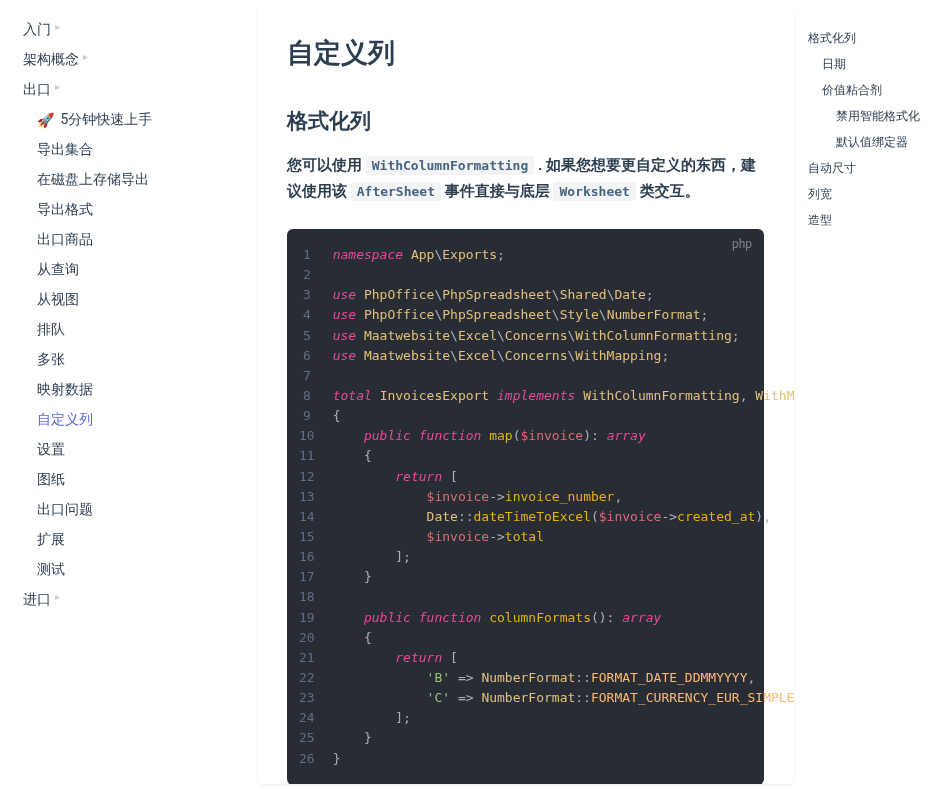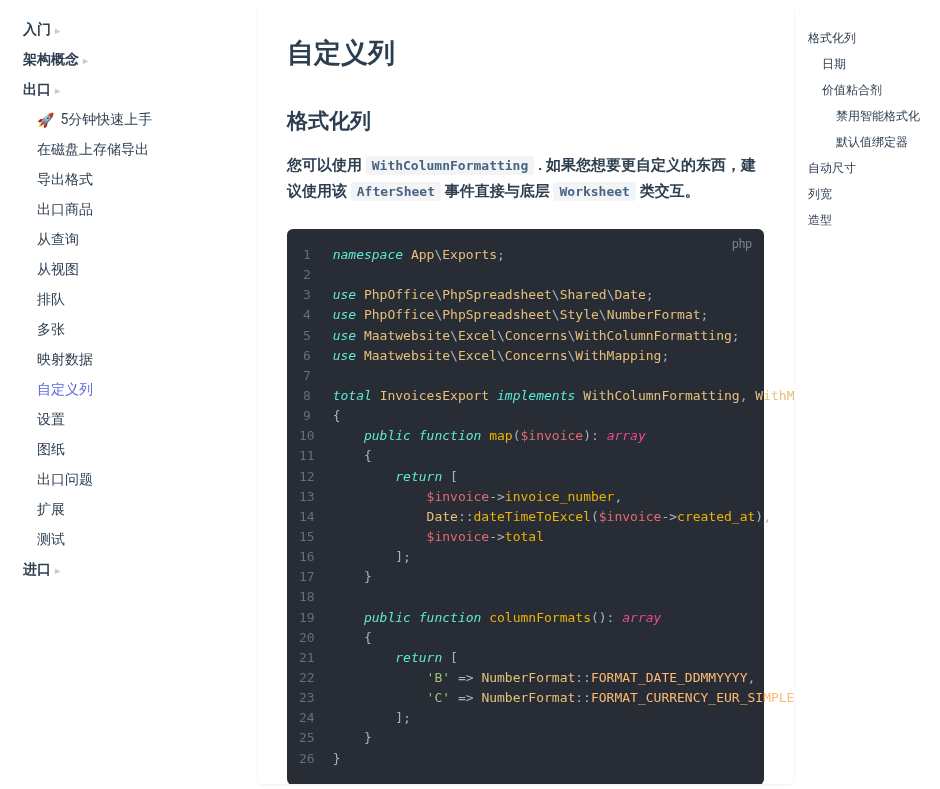--- a/index.html
+++ b/index.html
@@ -7,40 +7,40 @@
       font-family: -apple-system, BlinkMacSystemFont, "Segoe UI", Roboto, "Helvetica Neue", Arial, sans-serif;
       font-size: 14px;
       color: #2c3e50;
       background: #fff;
       display: flex;
       width: 940px;
       height: 789px;
       overflow: hidden;
     }
     .sidebar-left { width: 251px; padding: 15px 0 15px 15px; flex-shrink: 0; overflow-y: auto; }
-    .nav-group-title { font-weight: 700; color: #2c3e50; padding: 6px 8px; cursor: pointer; display: flex; align-items: center; }
+    .nav-group-title { font-weight: 400; color: #2c3e50; padding: 6px 8px; cursor: pointer; display: flex; }
     .nav-group-title .chev { margin-left: 4px; font-size: 10px; color: #ccc; }
     .nav-items { padding-left: 14px; }
     .nav-item { padding: 6px 8px; color: #2c3e50; cursor: pointer; display: flex; align-items: center; }
     .nav-item.active { color: #5b67dc; font-weight: 500; }
     .nav-item .rocket { margin-right: 6px; }
     .main { flex: 1; background: #fff; border-radius: 6px; margin: 5px 6px; box-shadow: 0 1px 3px rgba(0,0,0,0.07); padding: 30px 30px 0 30px; overflow-y: auto; }
     .sidebar-right { width: 140px; padding: 25px 12px 15px 8px; flex-shrink: 0; font-size: 12px; line-height: 2.0; }
     .toc-item { color: #2c3e50; cursor: pointer; padding: 1px 0; }
     .toc-item.sub { padding-left: 14px; }
     h1 { font-size: 27px; font-weight: 600; margin-bottom: 32px; }
     h2 { font-size: 21px; font-weight: 600; margin: 36px 0 18px 0; }
     p { font-size: 15px; line-height: 1.7; margin-bottom: 25px; color: #2c3e50; font-weight: bold; }
     code.inline { background: #f3f4f5; color: #476582; padding: 2px 6px; border-radius: 3px; font-family: Consolas, Monaco, monospace; font-size: 13px; }
     .code-block { background: #282c34; border-radius: 6px; margin: 18px 0 24px 0; position: relative; padding: 16px 20px 16px 0; }
     .code-lang { position: absolute; top: 8px; right: 12px; color: #7f848e; font-size: 12px; }
     .code-lines { display: flex; }
     .gutter { color: #636d83; font-family: Consolas, Monaco, monospace; font-size: 13px; text-align: center; padding: 0 18px 0 12px; user-select: none; line-height: 1.55; }
     .code-content { font-family: Consolas, Monaco, monospace; font-size: 13px; line-height: 1.55; white-space: pre; color: #abb2bf; }
-    .k { color: #5eead4; font-style: italic; }
+    .k { color: #ec4899; font-style: italic; }
     .ns { color: #e5c07b; }
     .fn { color: #eab308; }
     .var { color: #e06c75; }
     .str { color: #98c379; }
     .const { color: #fdba74; }
     .ty { color: #ec4899; font-style: italic; }
   </style>
 </head>
 <body>
 
@@ -54,20 +54,23 @@
     <span class="chev">▸</span>
   </div>
   <div class="nav-group-title">
     <span>出口</span>
     <span class="chev">▸</span>
   </div>
   <div class="nav-items" id="export-items">
       <div class="nav-item">
         <span class="rocket">🚀</span>
         <span>5分钟快速上手</span>
+      </div>
+      <div class="nav-item">
+        <span>导出集合</span>
       </div>
       <div class="nav-item">
         <span>在磁盘上存储导出</span>
       </div>
       <div class="nav-item">
         <span>导出格式</span>
       </div>
       <div class="nav-item">
         <span>出口商品</span>
       </div>

